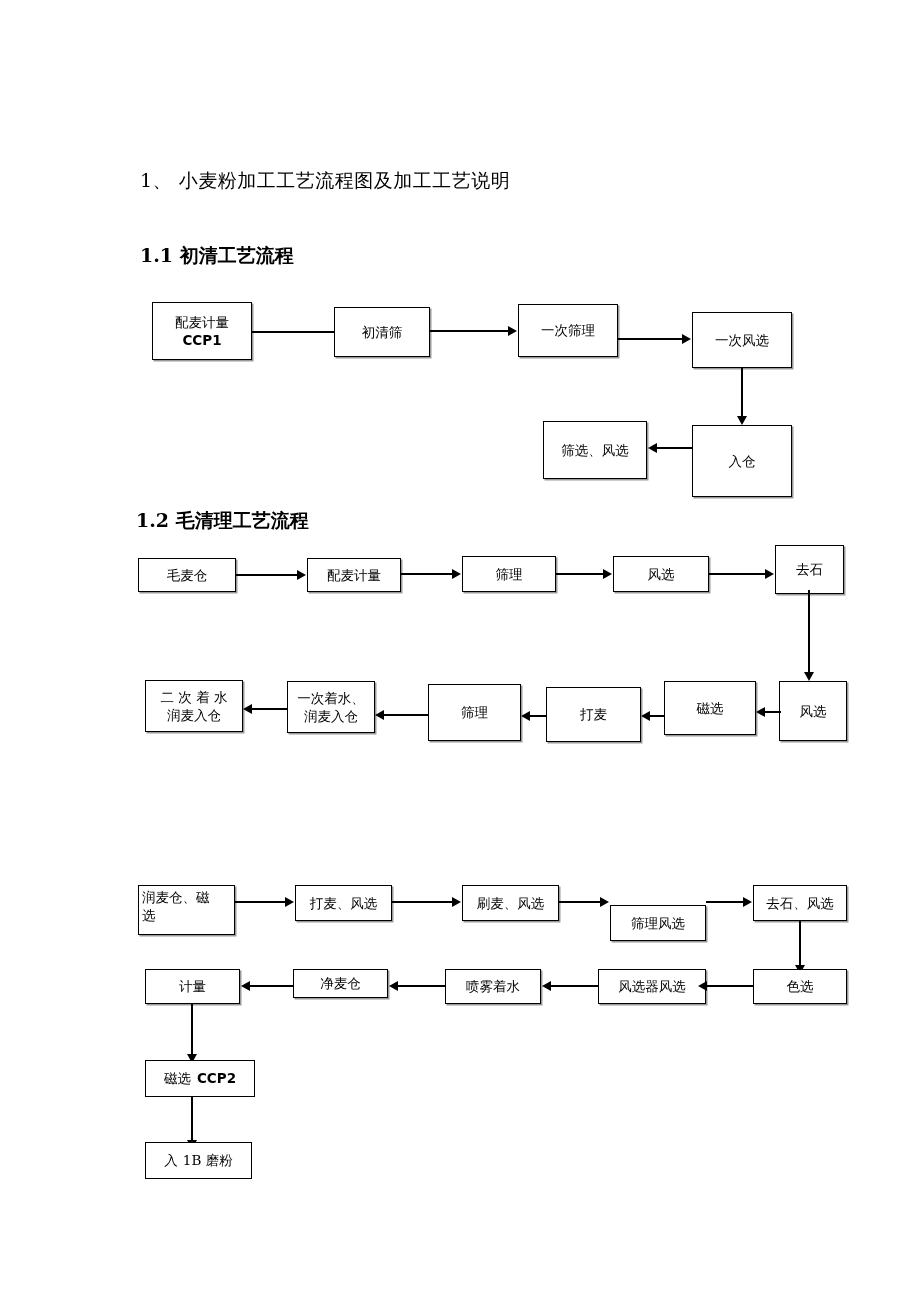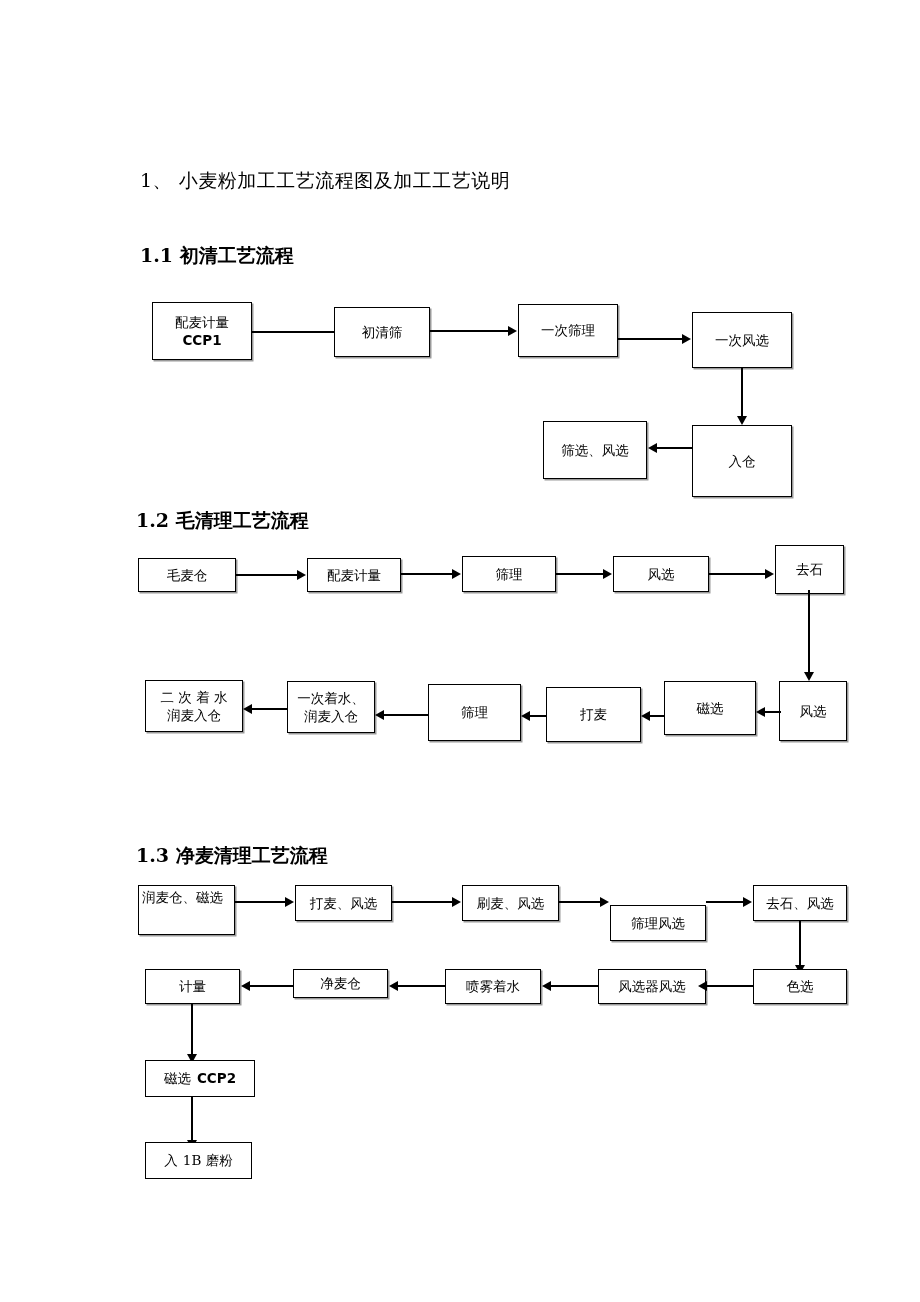--- a/index.html
+++ b/index.html
@@ -226,26 +226,22 @@
 
   <div class="hline" style="left:530px; top:715px; width:17px;"></div>
   <div class="arrow left" style="left:521px; top:711px;"></div>
 
   <div class="hline" style="left:384px; top:714px; width:45px;"></div>
   <div class="arrow left" style="left:375px; top:710px;"></div>
 
   <div class="hline" style="left:252px; top:708px; width:36px;"></div>
   <div class="arrow left" style="left:243px; top:704px;"></div>
 
-  <div class="h-sub" style="left:136px; top:843px;">
-    <span class="num">1.3</span>
-    <span>净麦清理工艺流程</span>
-  </div>
-
-  <div class="box shadow left" style="left:138px; top:885px; width:97px; height:50px; flex-direction:row; align-items:flex-start;">
+
+  <div class="box shadow left" style="left:138px; top:885px; width:97px; height:50px; flex-direction:column; align-items:flex-start;">
     <span>润麦仓、磁</span>
     <span>选</span>
   </div>
 
   <div class="box shadow" style="left:295px; top:885px; width:97px; height:36px;">
     <span>打麦、风选</span>
   </div>
 
   <div class="box shadow" style="left:462px; top:885px; width:97px; height:36px;">
     <span>刷麦、风选</span>

